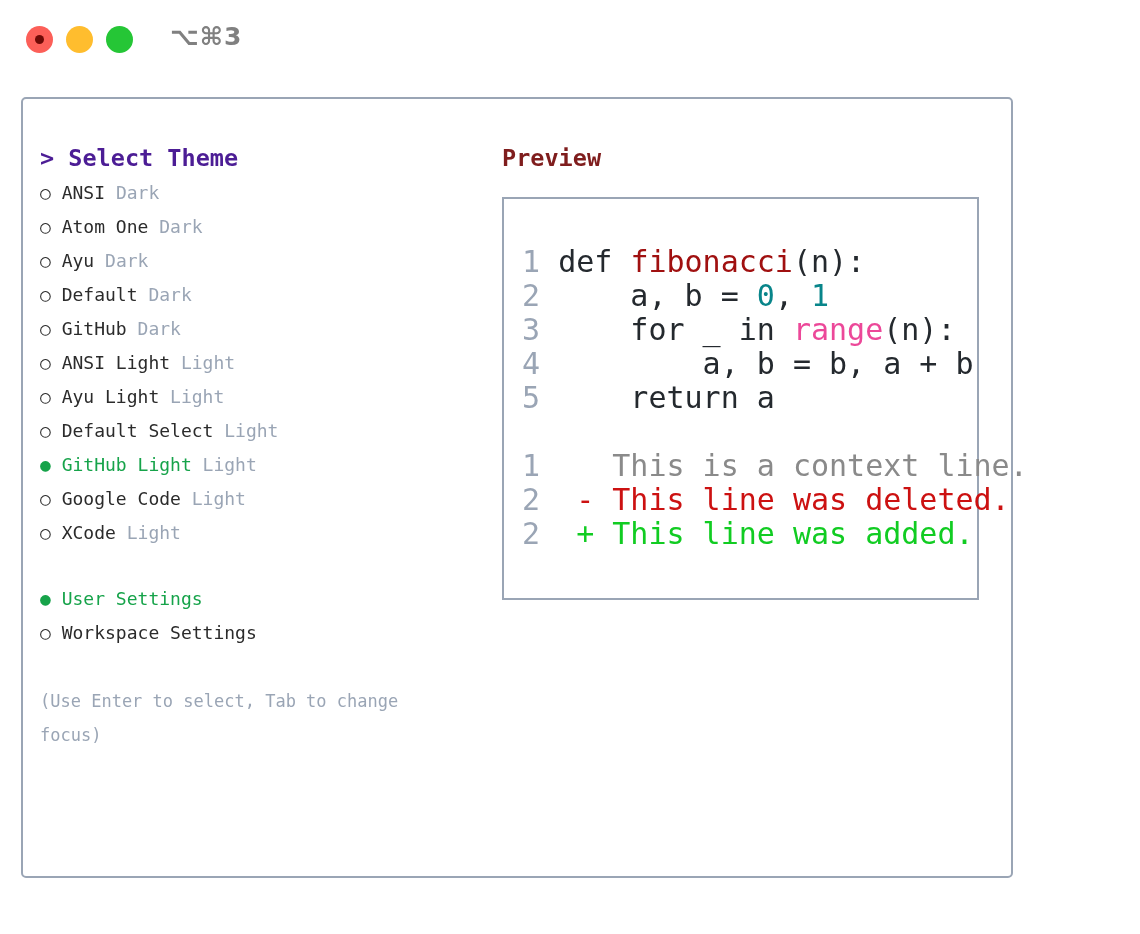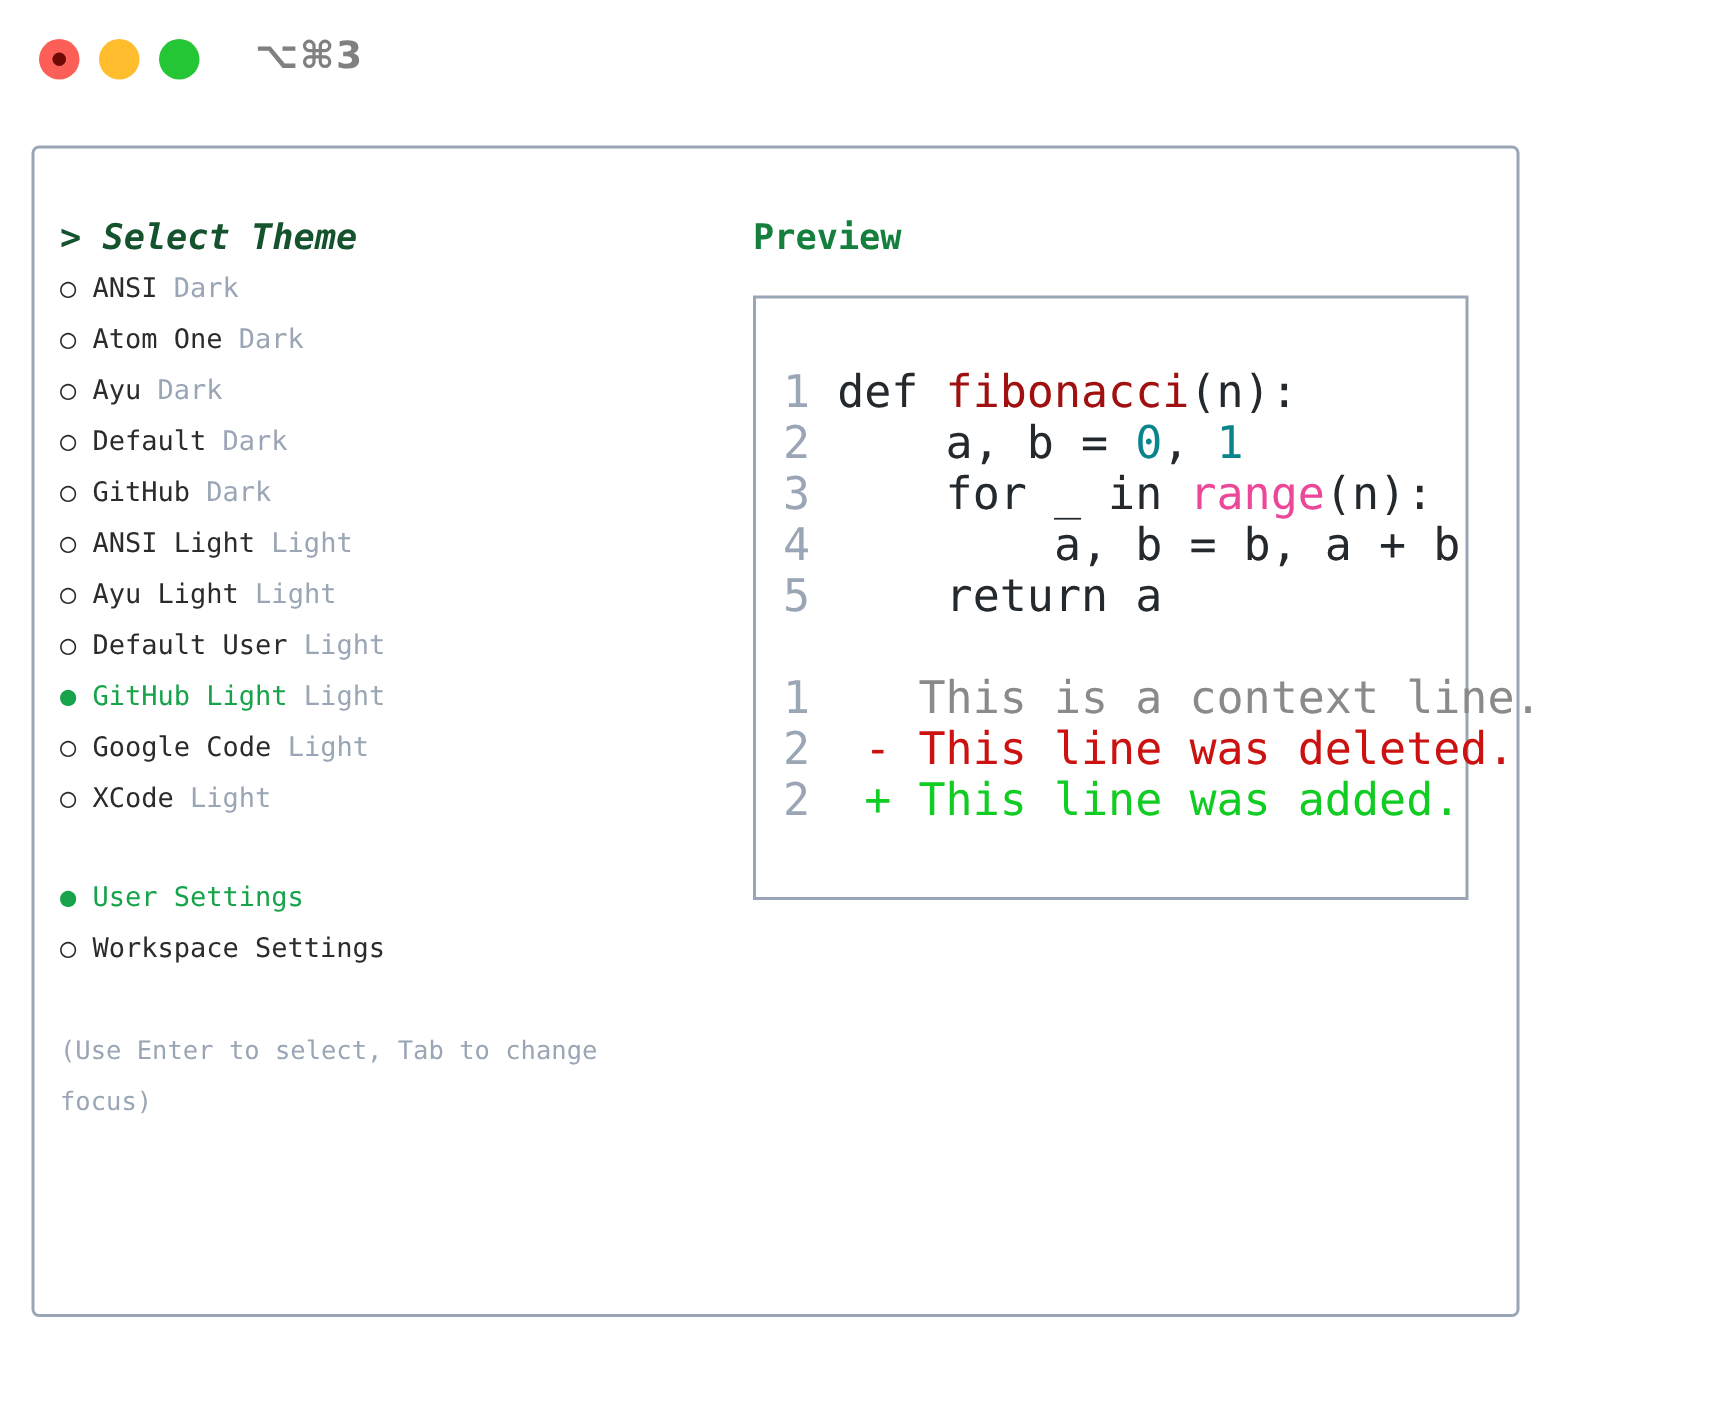--- a/index.html
+++ b/index.html
@@ -95,23 +95,22 @@
     font-family: "DejaVu Sans Mono", monospace;
     font-size: 23px;
     line-height: 34px;
     white-space: pre;
     color: #1c1c1c;
   }
 
   #select-theme-header {
     font-weight: bold;
     font-size: 23.5px;
-    color: #14532d;
+    color: #4c1d95;
     margin-bottom: 1px;
-    font-style: italic;
   }
 
   .theme-row {
     font-family: "DejaVu Sans Mono", monospace;
     font-size: 18px;
     line-height: 34px;
     white-space: pre;
     color: #2b2b2b;
   }
   .bullet {
@@ -152,21 +151,21 @@
   #right-col {
     position: absolute;
     left: 479px;
     top: 42px;
     width: 490px;
   }
   #preview-header {
     font-family: "DejaVu Sans Mono", monospace;
     font-size: 23.5px;
     font-weight: bold;
-    color: #15803d;
+    color: #7f1d1d;
     line-height: 34px;
     white-space: pre;
   }
   #code-box {
     margin-top: 22px;
     width: 477px;
     height: 403px;
     border: 2px solid #9aa5b5;
     box-sizing: border-box;
     background: #ffffff;
@@ -212,21 +211,21 @@
       <div id="select-theme-header" class="mono-line">&gt; Select Theme</div>
 
       <div id="theme-list">
           <div class="theme-row"><span class="bullet">○</span><span> </span><span>ANSI</span><span> </span><span class="variant">Dark</span></div>
           <div class="theme-row"><span class="bullet">○</span><span> </span><span>Atom One</span><span> </span><span class="variant">Dark</span></div>
           <div class="theme-row"><span class="bullet">○</span><span> </span><span>Ayu</span><span> </span><span class="variant">Dark</span></div>
           <div class="theme-row"><span class="bullet">○</span><span> </span><span>Default</span><span> </span><span class="variant">Dark</span></div>
           <div class="theme-row"><span class="bullet">○</span><span> </span><span>GitHub</span><span> </span><span class="variant">Dark</span></div>
           <div class="theme-row"><span class="bullet">○</span><span> </span><span>ANSI Light</span><span> </span><span class="variant">Light</span></div>
           <div class="theme-row"><span class="bullet">○</span><span> </span><span>Ayu Light</span><span> </span><span class="variant">Light</span></div>
-          <div class="theme-row"><span class="bullet">○</span><span> </span><span>Default User</span><span> </span><span class="variant">Light</span></div>
+          <div class="theme-row"><span class="bullet">○</span><span> </span><span>Default Select</span><span> </span><span class="variant">Light</span></div>
           <div class="theme-row"><span class="bullet-sel">●</span><span> </span><span class="theme-name-sel">GitHub Light</span><span> </span><span class="variant">Light</span></div>
           <div class="theme-row"><span class="bullet">○</span><span> </span><span>Google Code</span><span> </span><span class="variant">Light</span></div>
           <div class="theme-row"><span class="bullet">○</span><span> </span><span>XCode</span><span> </span><span class="variant">Light</span></div>
         </div>
 
       <div id="apply-to-block">
         <div id="apply-to-list">
             <div class="theme-row"><span class="bullet-sel">●</span><span> </span><span class="theme-name-sel">User Settings</span></div>
             <div class="theme-row"><span class="bullet">○</span><span> </span><span>Workspace Settings</span></div>
           </div>

